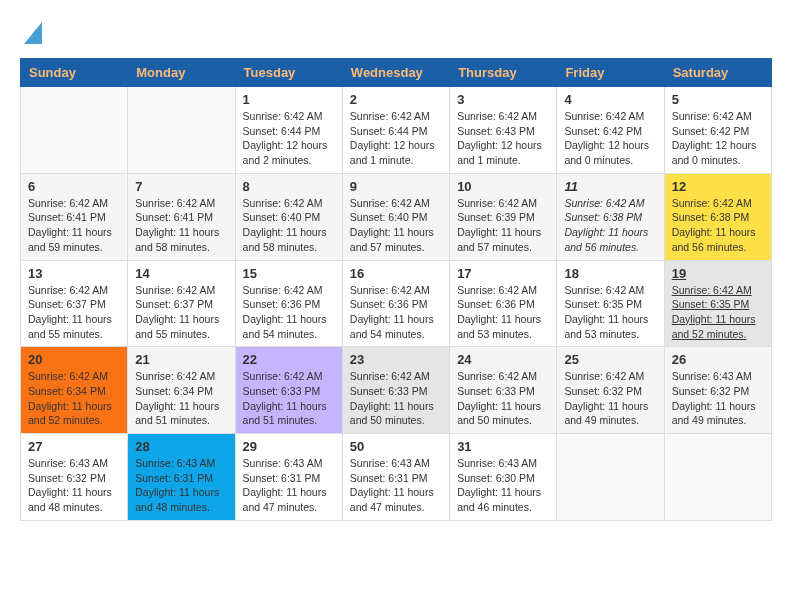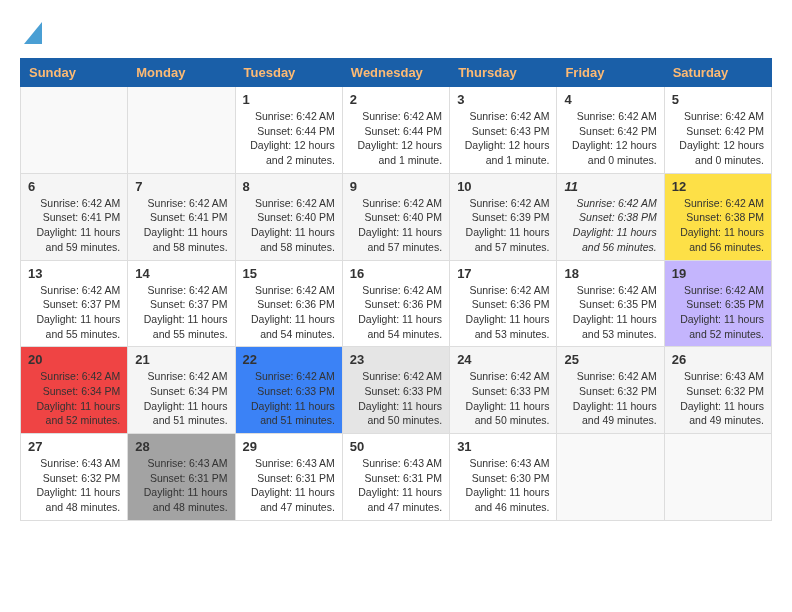--- a/index.html
+++ b/index.html
@@ -74,21 +74,20 @@
     .day-number {
       font-size: 13px;
       font-weight: bold;
       display: block;
       margin-bottom: 2px;
     }
     .day-info {
       font-size: 10.5px;
       line-height: 1.4;
       color: #333;
-      text-align: right;
     }
     .empty-cell {
       background: #f9f9f9 !important;
     }
   </style>
 </head>
 <body>
 
 <div class="header">
   <div class="logo">
@@ -232,41 +231,41 @@
           <div class="day-info" style="white-space: pre-line;">Sunrise: 6:42 AM
 Sunset: 6:36 PM
 Daylight: 11 hours and 53 minutes.</div>
         </td>
         <td style="background: rgb(255, 255, 255);">
           <span class="day-number">18</span>
           <div class="day-info" style="white-space: pre-line;">Sunrise: 6:42 AM
 Sunset: 6:35 PM
 Daylight: 11 hours and 53 minutes.</div>
         </td>
-        <td style="background: #c4b5fd;">
+        <td style="background: #e5e5e5; text-decoration: underline;">
           <span class="day-number">19</span>
           <div class="day-info" style="white-space: pre-line;">Sunrise: 6:42 AM
 Sunset: 6:35 PM
 Daylight: 11 hours and 52 minutes.</div>
         </td>
       </tr>
       <tr>
-        <td style="background: #ef4444;">
+        <td style="background: #f97316;">
           <span class="day-number">20</span>
           <div class="day-info" style="white-space: pre-line;">Sunrise: 6:42 AM
 Sunset: 6:34 PM
 Daylight: 11 hours and 52 minutes.</div>
         </td>
         <td style="background: rgb(245, 245, 245);">
           <span class="day-number">21</span>
           <div class="day-info" style="white-space: pre-line;">Sunrise: 6:42 AM
 Sunset: 6:34 PM
 Daylight: 11 hours and 51 minutes.</div>
         </td>
-        <td style="background: #3b82f6;">
+        <td style="background: #c4b5fd;">
           <span class="day-number">22</span>
           <div class="day-info" style="white-space: pre-line;">Sunrise: 6:42 AM
 Sunset: 6:33 PM
 Daylight: 11 hours and 51 minutes.</div>
         </td>
         <td style="background: #e5e5e5;">
           <span class="day-number">23</span>
           <div class="day-info" style="white-space: pre-line;">Sunrise: 6:42 AM
 Sunset: 6:33 PM
 Daylight: 11 hours and 50 minutes.</div>
@@ -290,21 +289,21 @@
 Daylight: 11 hours and 49 minutes.</div>
         </td>
       </tr>
       <tr>
         <td style="background: rgb(255, 255, 255);">
           <span class="day-number">27</span>
           <div class="day-info" style="white-space: pre-line;">Sunrise: 6:43 AM
 Sunset: 6:32 PM
 Daylight: 11 hours and 48 minutes.</div>
         </td>
-        <td style="background: #a3a3a3;">
+        <td style="background: #0ea5e9;">
           <span class="day-number">28</span>
           <div class="day-info" style="white-space: pre-line;">Sunrise: 6:43 AM
 Sunset: 6:31 PM
 Daylight: 11 hours and 48 minutes.</div>
         </td>
         <td style="background: rgb(255, 255, 255);">
           <span class="day-number">29</span>
           <div class="day-info" style="white-space: pre-line;">Sunrise: 6:43 AM
 Sunset: 6:31 PM
 Daylight: 11 hours and 47 minutes.</div>

